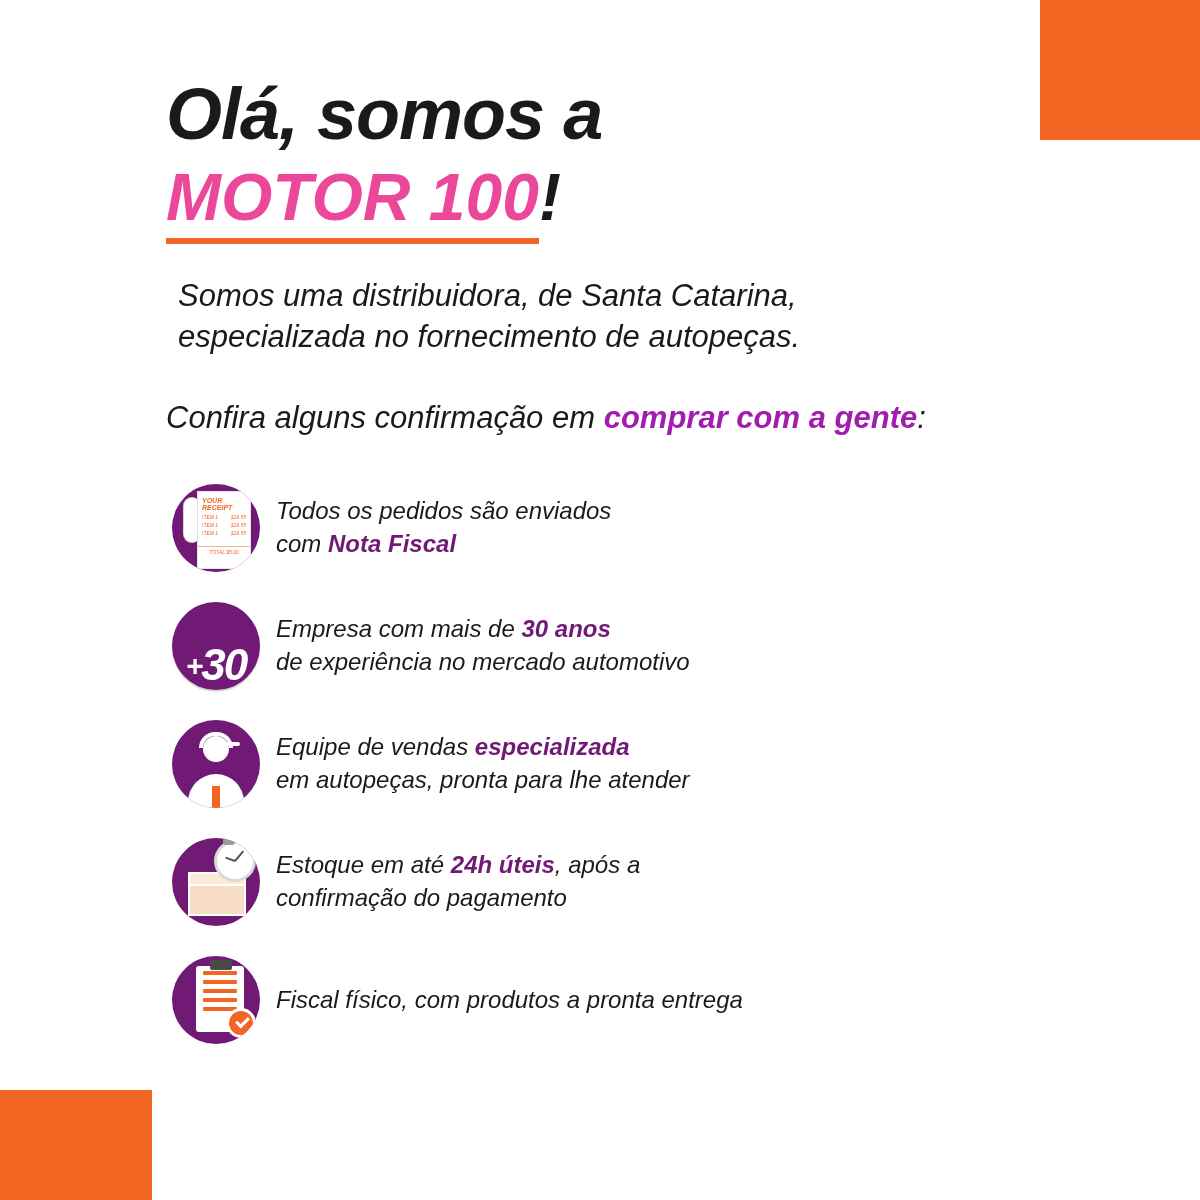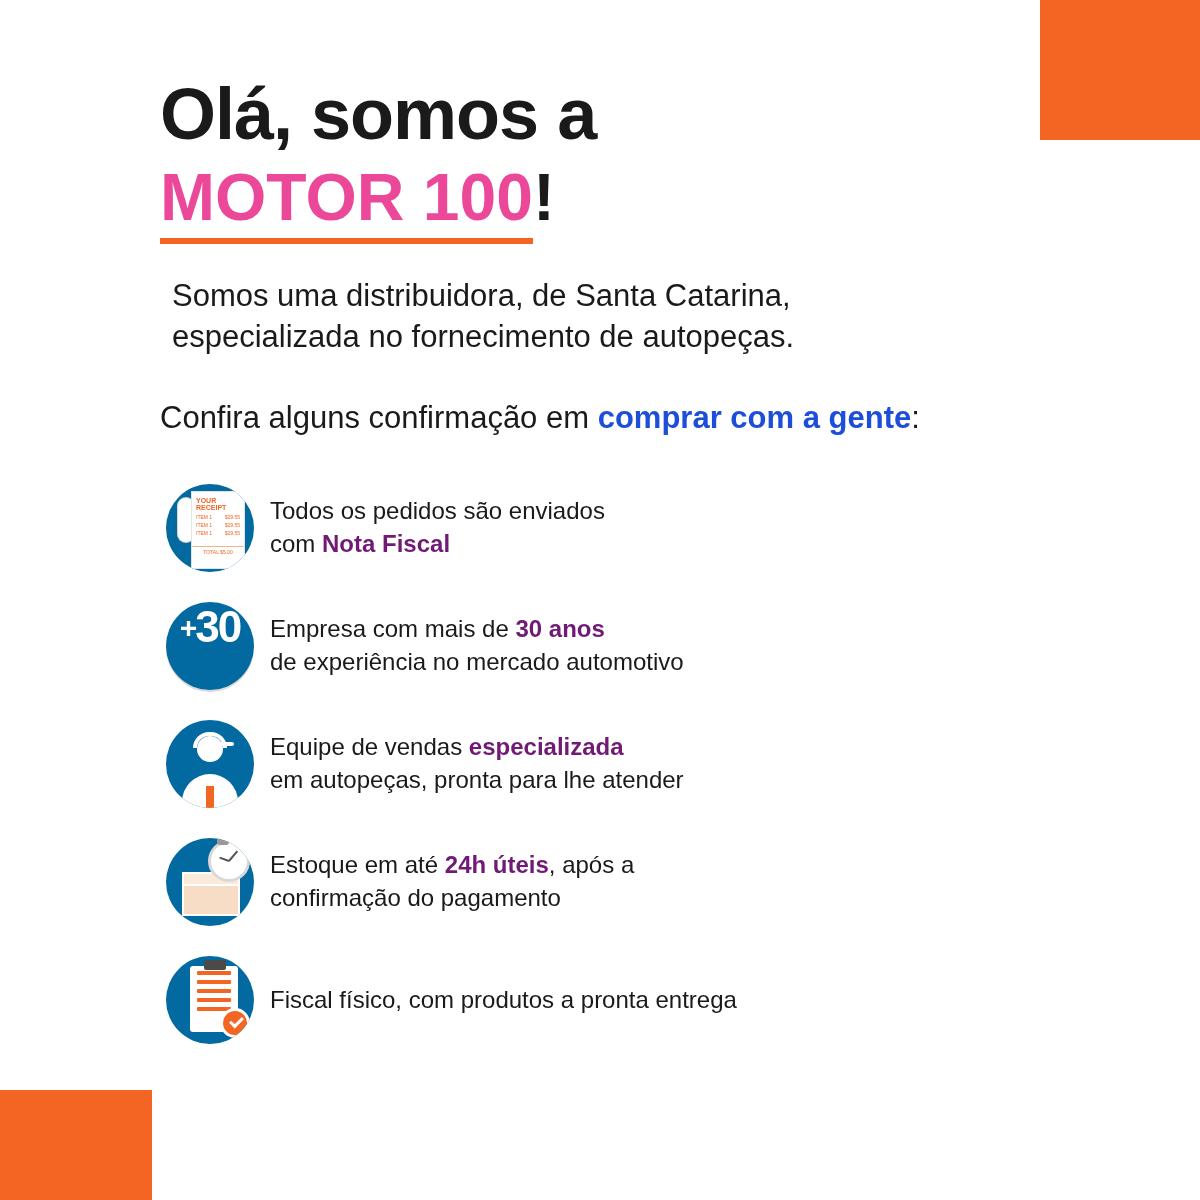--- a/index.html
+++ b/index.html
@@ -29,23 +29,24 @@
   #corner-bl {
     left: 0;
     bottom: 0;
     width: 152px;
     height: 110px;
   }
 
   
   .content {
     position: absolute;
-    left: 160px;
+    left: 166px;
     top: 78px;
     width: 920px;
+    font-style: italic;
   }
 
   .headline-1 {
     font-size: 72px;
     font-weight: bold;
     color: #1a1a1a;
     line-height: 1.0;
     letter-spacing: -1px;
     margin: 0;
   }
@@ -74,21 +75,21 @@
     font-weight: normal;
   }
 
   .benefits-intro {
     margin: 40px 0 0 0;
     font-size: 31px;
     color: #1a1a1a;
     line-height: 1.3;
   }
   .benefits-intro .hl {
-    color: #1d4ed8;
+    color: #a21caf;
     font-weight: bold;
   }
 
   
   .benefit-list {
     margin: 42px 0 0 0;
     padding: 0;
     list-style: none;
   }
   .benefit-item {
@@ -115,24 +116,24 @@
   .benefit-text .hl {
     color: #701a75;
     font-weight: bold;
   }
 
   
   .circle {
     width: 88px;
     height: 88px;
     border-radius: 50%;
-    background: #0369a1;
+    background: #701a75;
     position: relative;
     display: flex;
-    align-items: flex-start;
+    align-items: flex-end;
     justify-content: center;
     overflow: hidden;
   }
 
   
   .receipt-paper {
     position: absolute;
     left: 26px;
     top: 8px;
     width: 52px;

